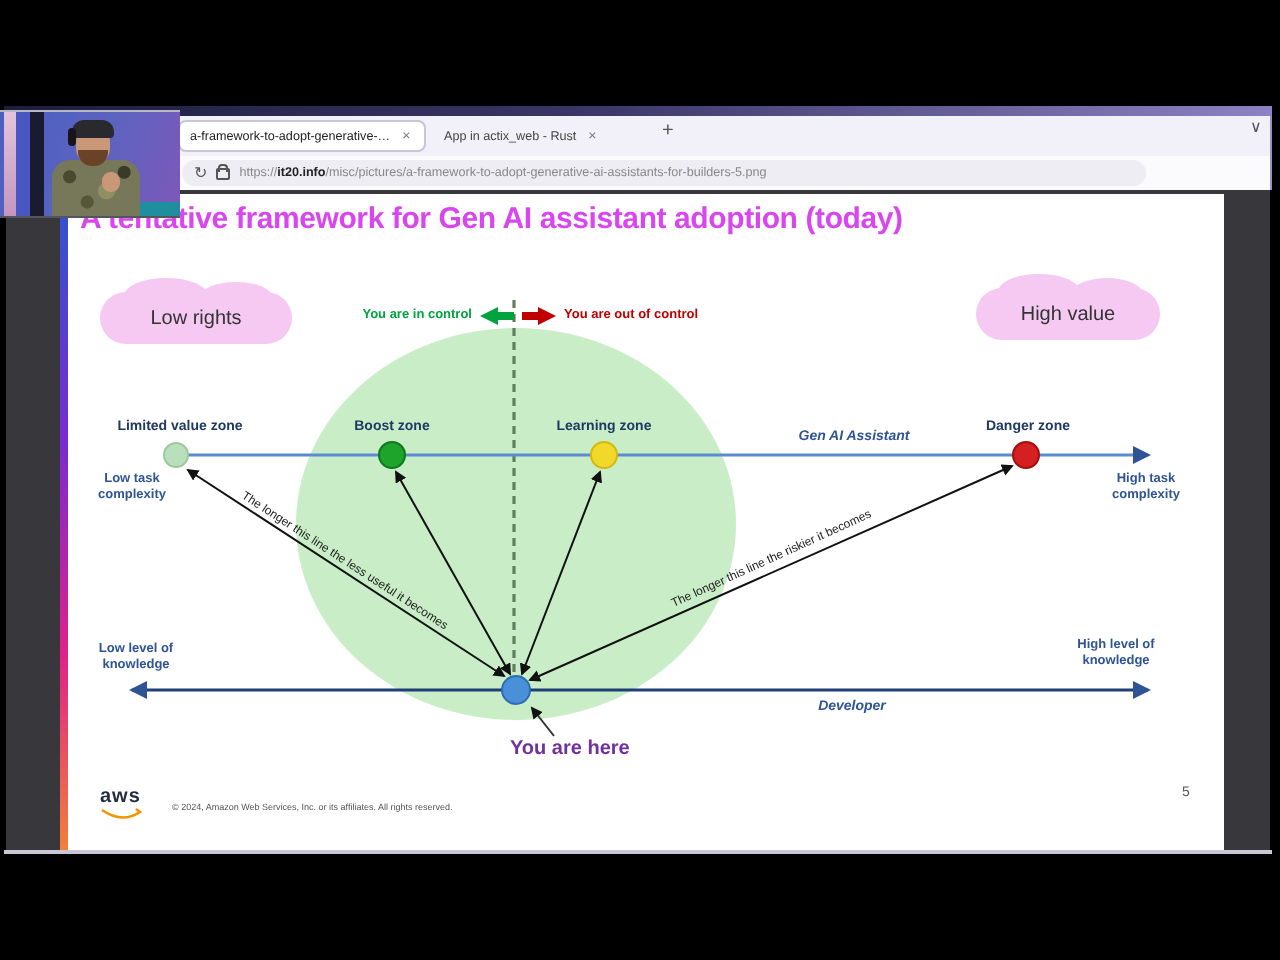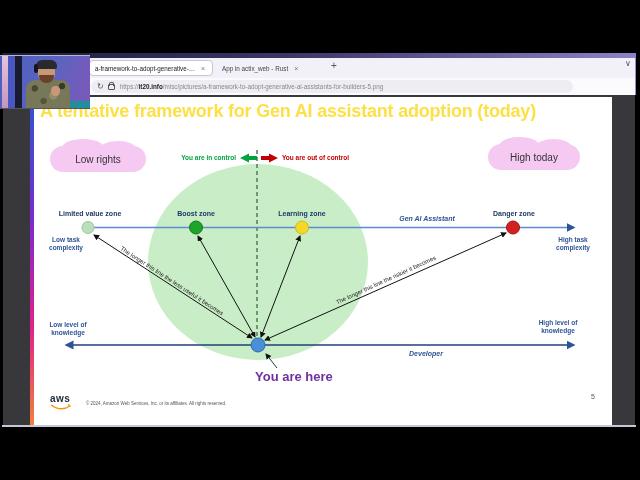--- a/index.html
+++ b/index.html
@@ -34,42 +34,42 @@
   .sqf{width:7px;height:7px;background:#3a3a40;border-radius:2px;}
   .prof{width:7px;height:7px;border:1px solid #555;border-radius:50%;}
   .burger{width:7px;height:1.4px;background:#555;box-shadow:0 2.6px 0 #555,0 5.2px 0 #555;top:85px;}
 
   
   #content{left:3px;top:95px;width:632px;height:330px;background:#38383c;}
   #winbottom{left:2px;top:425px;width:634px;height:2px;background:#c9c7d6;}
   #slide{left:30px;top:97px;width:582px;height:328px;background:#fff;}
   #slidebar{left:30px;top:97px;width:4px;height:328px;
     background:linear-gradient(180deg,#2d55d0 0%,#7a2bd0 38%,#e0218a 70%,#f2803a 100%);}
-  #slidetitle{left:40px;top:101px;font-size:18px;font-weight:bold;color:#fde047;
+  #slidetitle{left:40px;top:101px;font-size:15px;font-weight:bold;color:#d946ef;
     white-space:nowrap;letter-spacing:-0.2px;}
 
   .cloud{background:#f6c9f3;border-radius:16px;display:flex;align-items:center;
     justify-content:center;font-size:10px;color:#333;}
   .cloud::before{content:"";position:absolute;left:12%;top:-7px;width:44%;height:18px;
     background:#f6c9f3;border-radius:50%;}
   .cloud::after{content:"";position:absolute;right:10%;top:-5px;width:38%;height:15px;
     background:#f6c9f3;border-radius:50%;}
   .cloud span{position:relative;z-index:2;}
 
   .ctl{font-size:6.5px;font-weight:bold;white-space:nowrap;}
   .ctl-in{color:#00a33e;text-align:right;}
   .ctl-out{color:#c00000;}
 
   #greencircle{left:148px;top:164px;width:220px;height:196px;background:#c9eec7;border-radius:50%;}
 
   .zlabel{font-size:7px;font-weight:bold;color:#1f3864;text-align:center;white-space:nowrap;}
   .axname{font-size:7px;font-weight:bold;font-style:italic;color:#2e5496;text-align:center;white-space:nowrap;}
   .corner{font-size:6.5px;font-weight:bold;color:#2e5496;text-align:center;line-height:1.25;}
   .rotxt{font-size:6px;color:#222;text-align:center;white-space:nowrap;}
-  #youarehere{font-size:13px;font-weight:bold;color:#7030a0;white-space:nowrap;}
+  #youarehere{font-size:10px;font-weight:bold;color:#7030a0;white-space:nowrap;}
 
   #awslogo{left:50px;top:393px;font-size:10px;font-weight:bold;color:#232f3e;letter-spacing:0.5px;}
   #copyright{left:86px;top:401px;font-size:4.5px;color:#555;white-space:nowrap;}
   #pagenum{left:591px;top:393px;font-size:7px;color:#555;}
 
   svg.overlay{position:absolute;left:0;top:0;z-index:10;pointer-events:none;}
   .lbl{z-index:12;}
 
   
   #webcam{left:0;top:55px;width:90px;height:52px;z-index:50;
@@ -126,21 +126,21 @@
 <div class="abs" id="content"></div>
 <div class="abs" id="slide"></div>
 <div class="abs" id="slidebar"></div>
 
 <div class="abs lbl" id="slidetitle">A tentative framework for Gen AI assistant adoption (today)</div>
 
 <div class="abs cloud lbl" style="left:50px;top:146px;width:96px;height:26px;">
   <span>Low rights</span>
 </div>
 <div class="abs cloud lbl" style="left:488px;top:144px;width:92px;height:26px;">
-  <span>High today</span>
+  <span>High value</span>
 </div>
 
 <div class="abs ctl ctl-in lbl" style="left:168px;top:154px;width:68px;">You are in control</div>
 <div class="abs ctl ctl-out lbl" style="left:282px;top:154px;">You are out of control</div>
 
 <div class="abs" id="greencircle"></div>
 
 <div class="abs zlabel lbl" style="left:56px;top:210px;width:68px;">Limited value zone</div>
 <div class="abs zlabel lbl" style="left:168px;top:210px;width:56px;">Boost zone</div>
 <div class="abs zlabel lbl" style="left:272px;top:210px;width:60px;">Learning zone</div>

